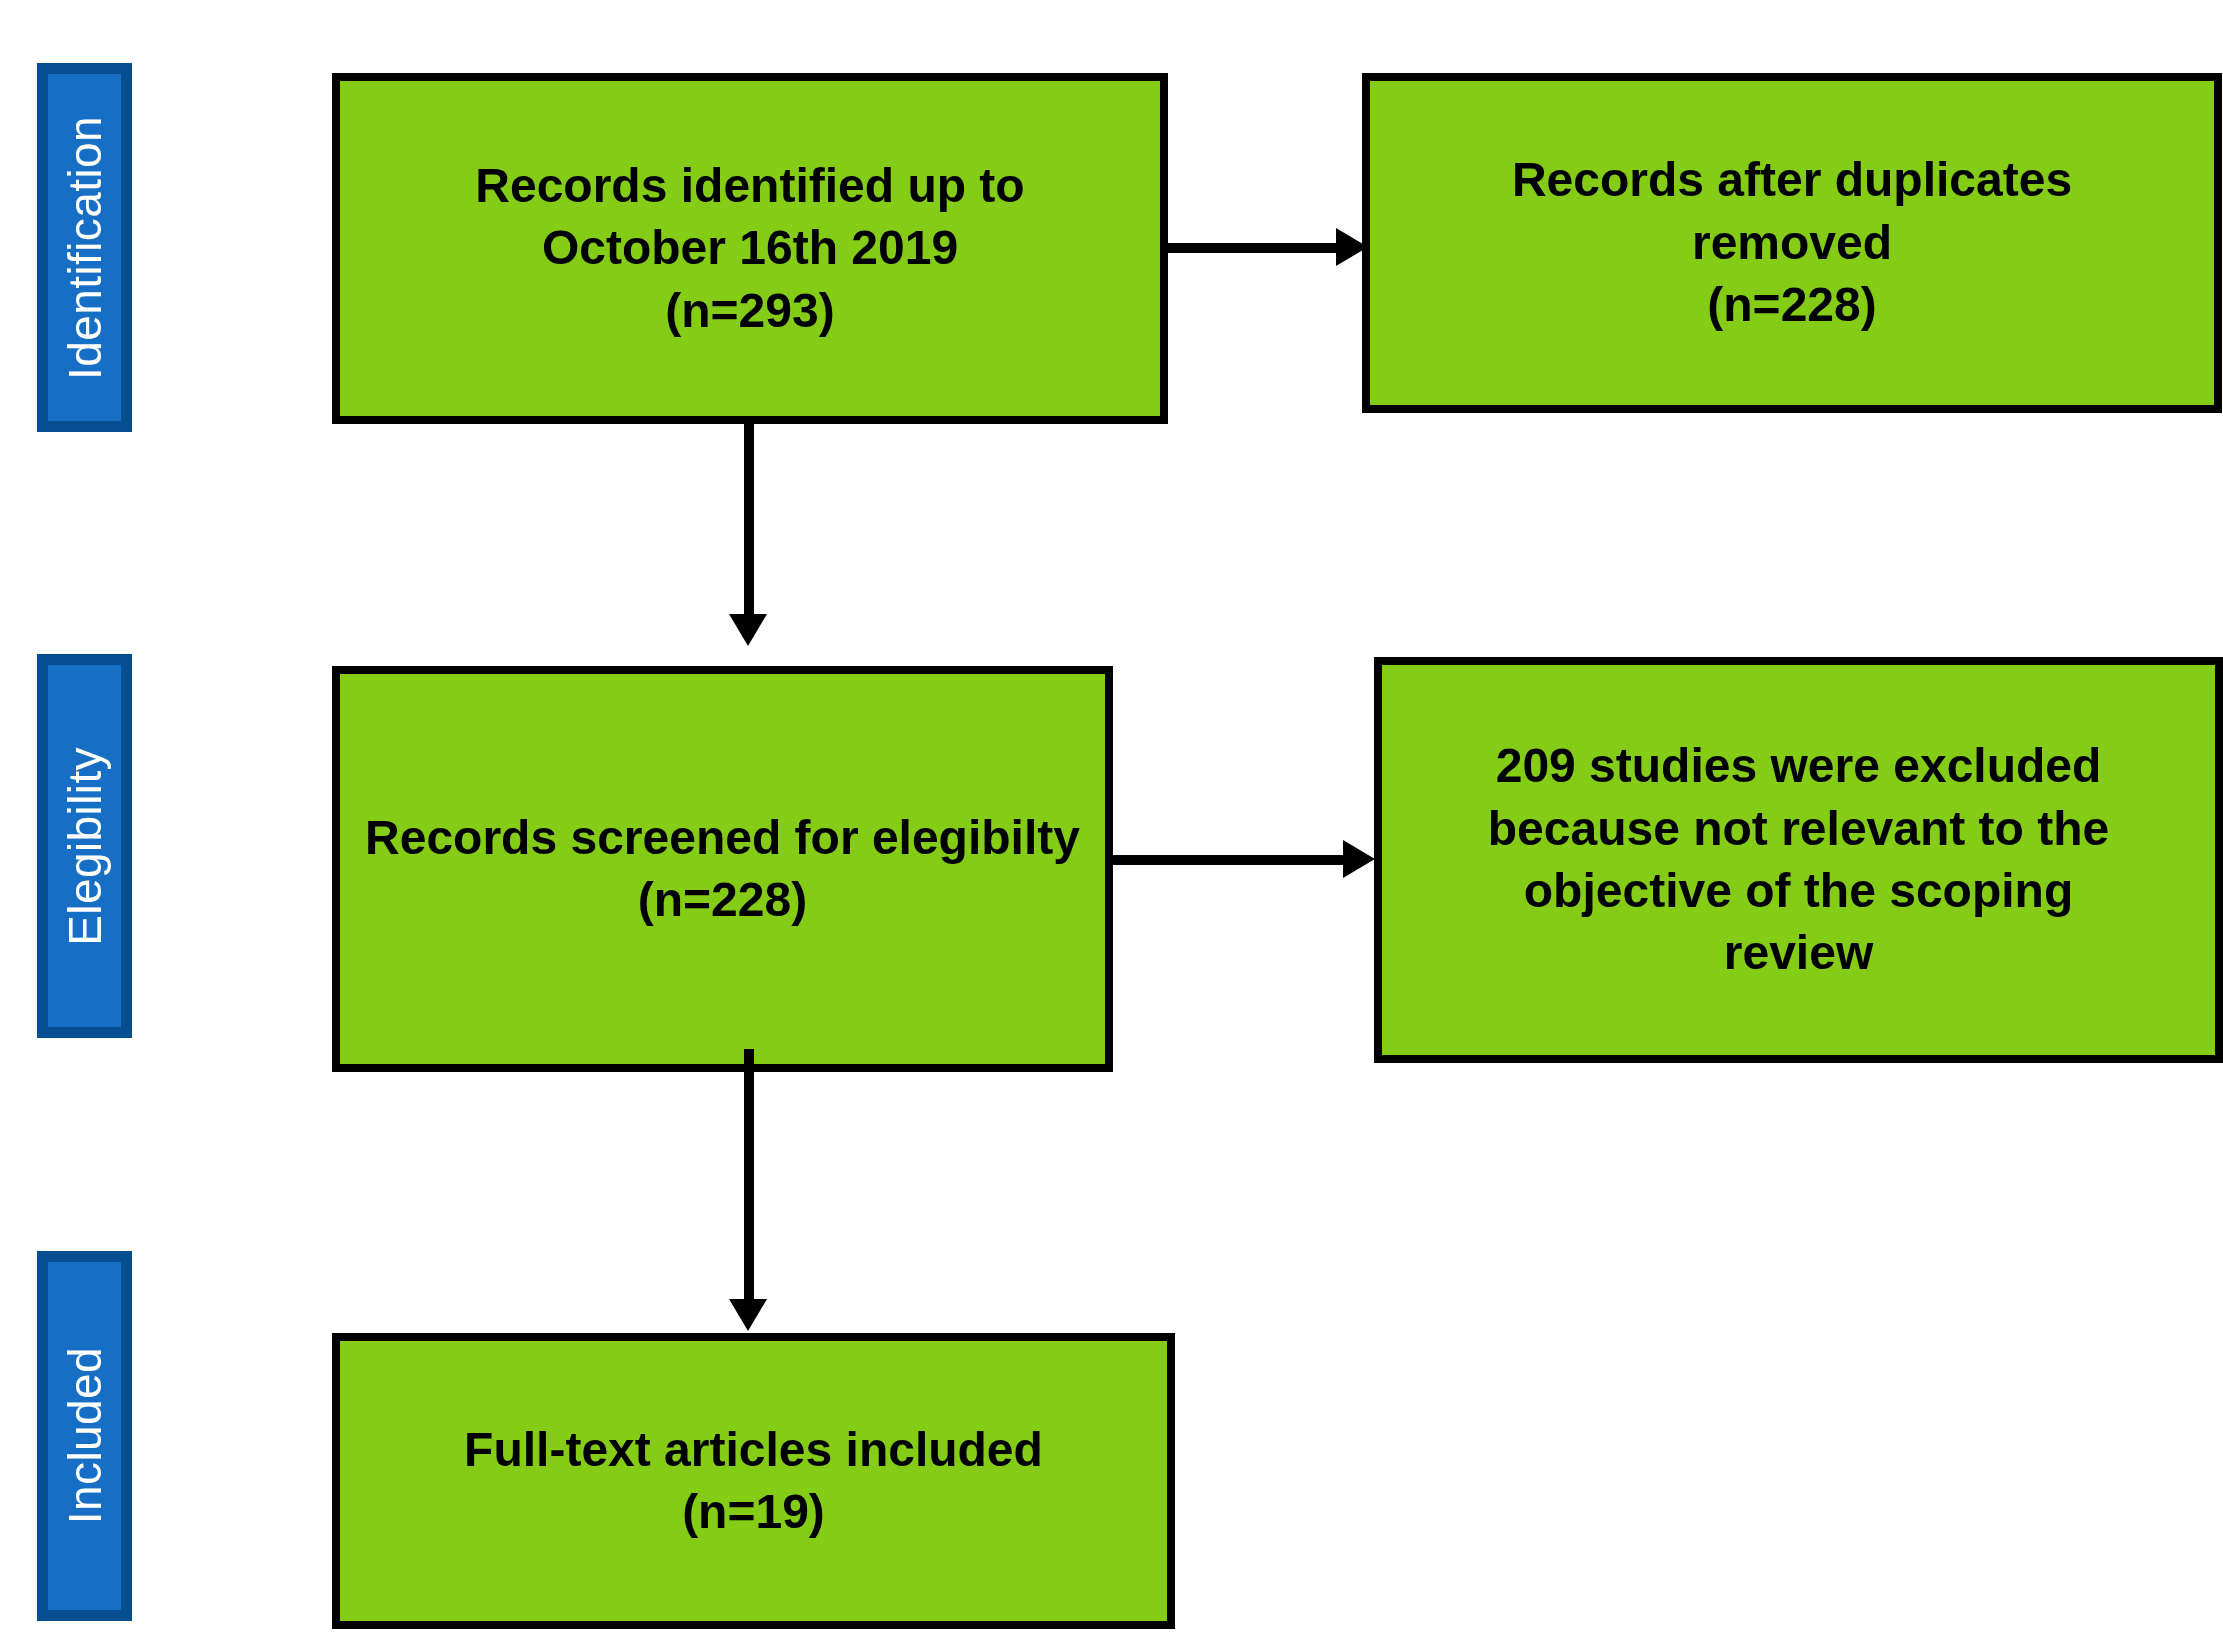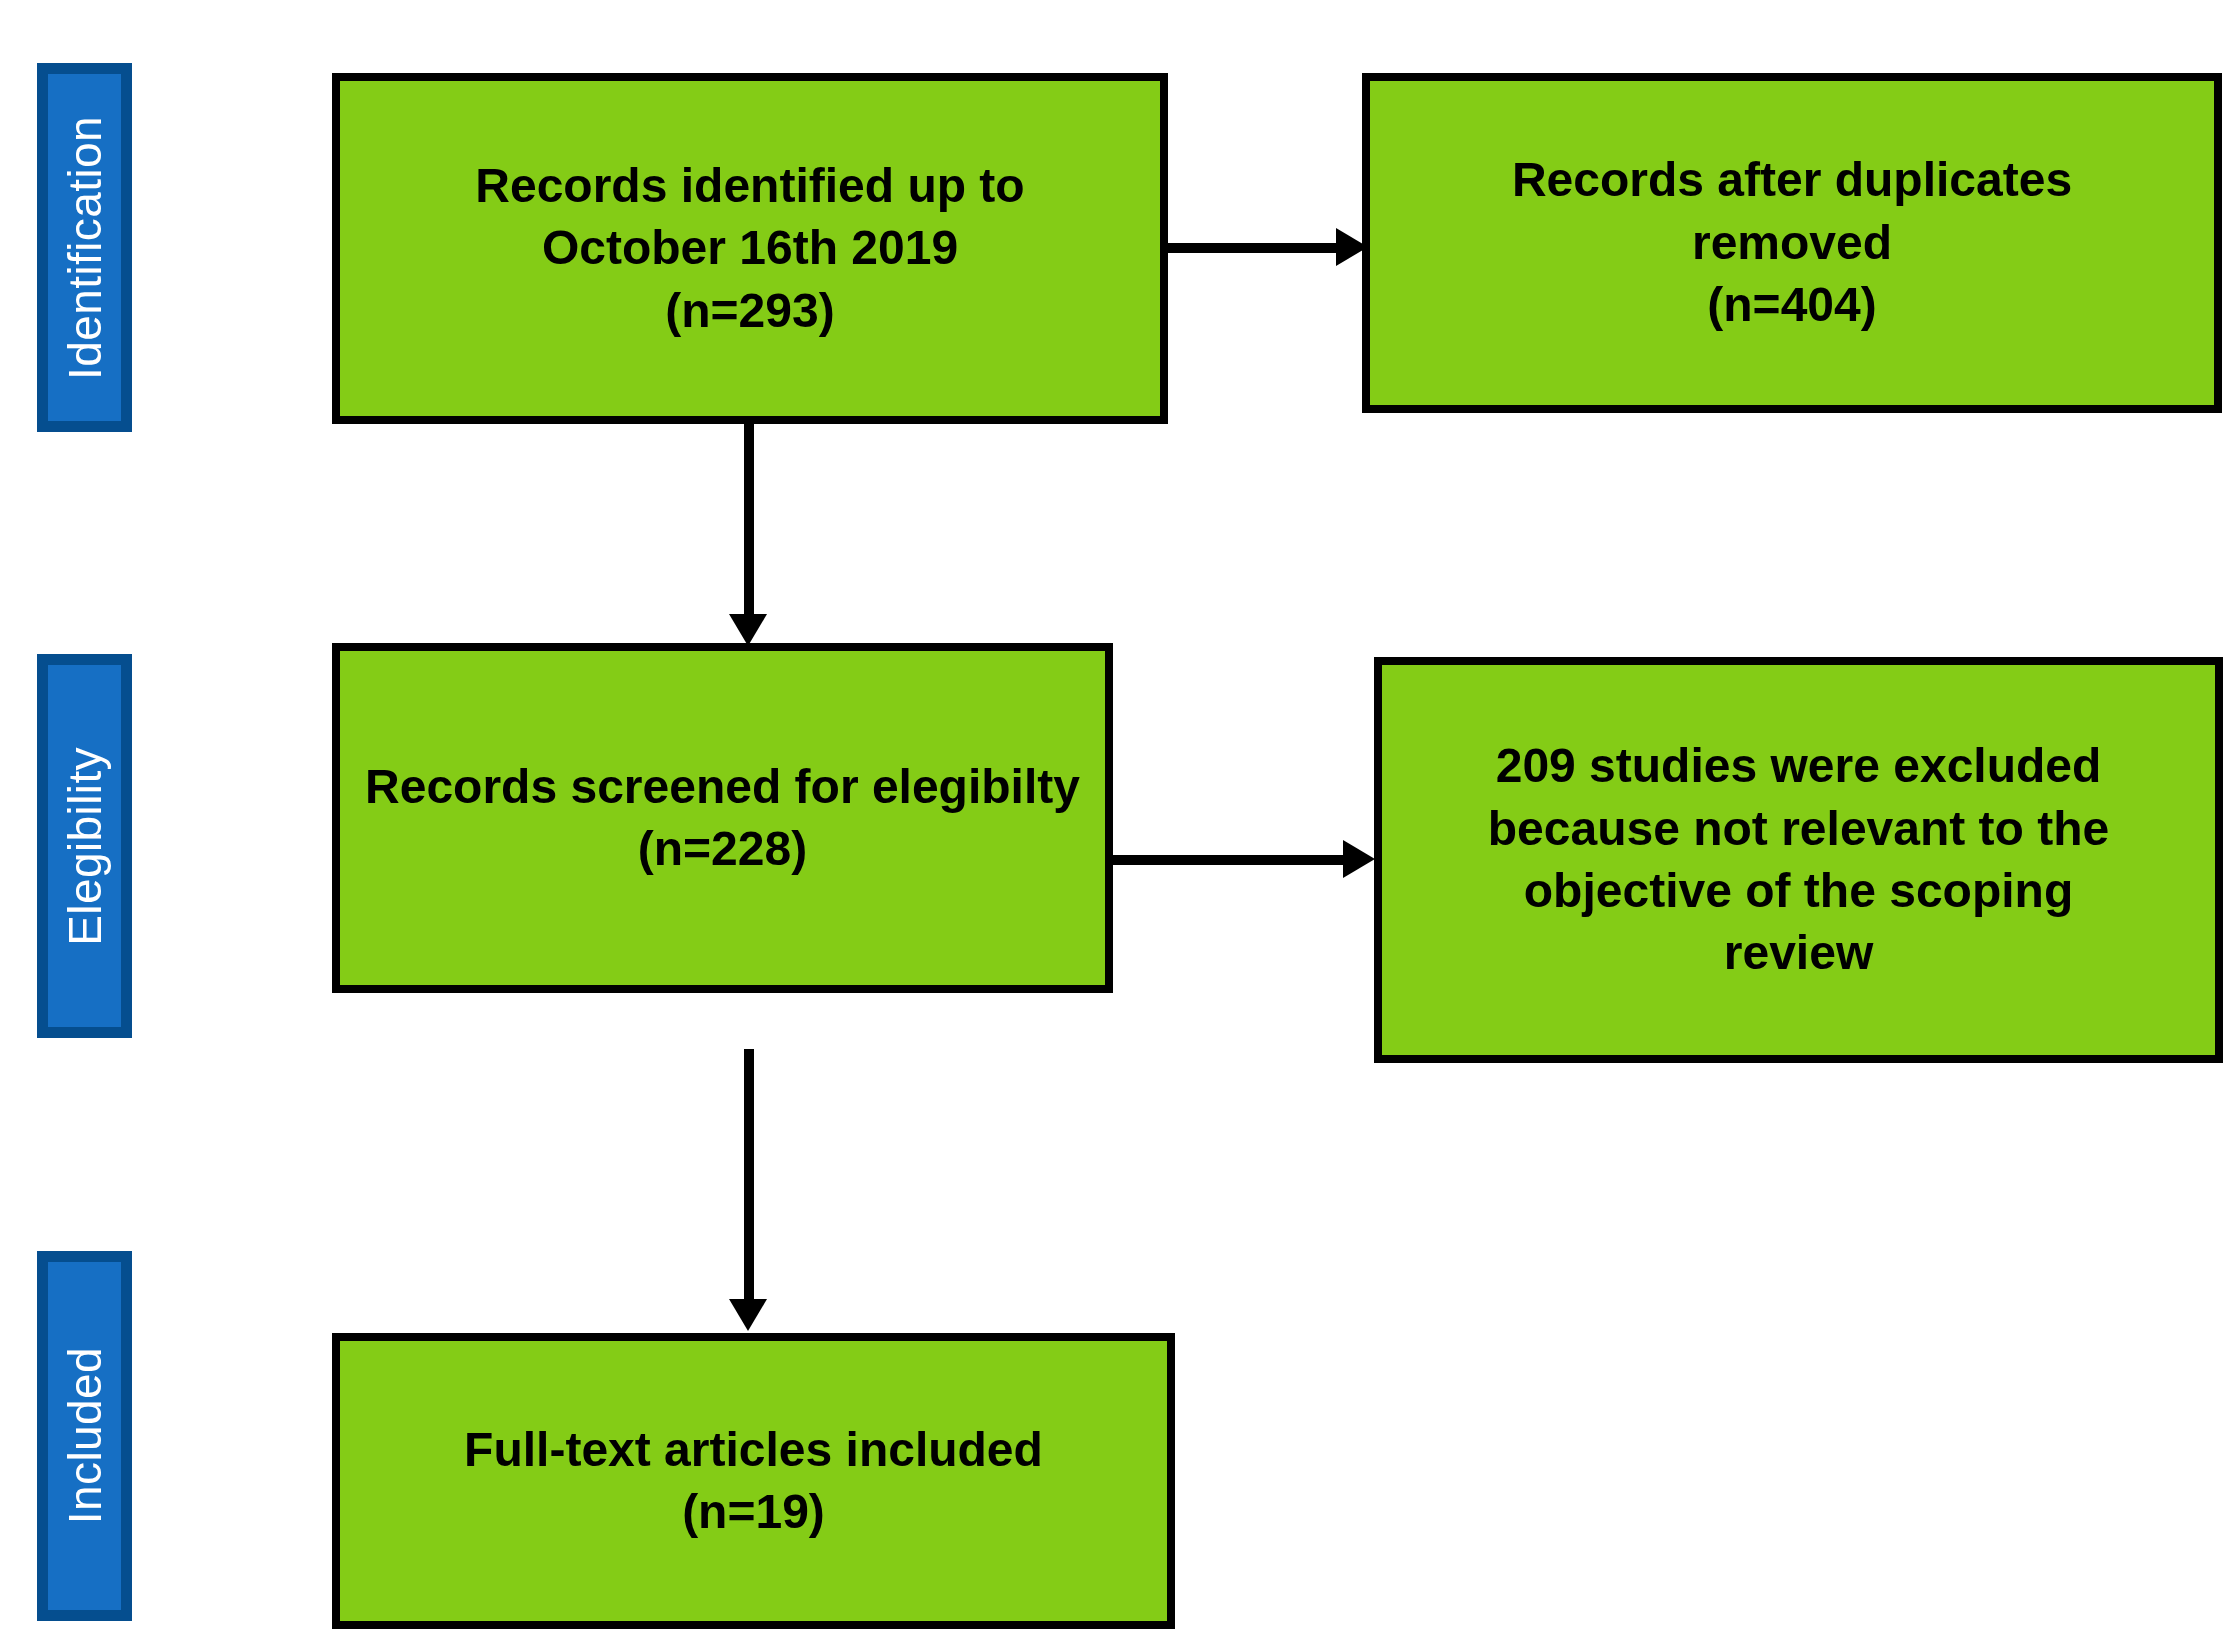--- a/index.html
+++ b/index.html
@@ -60,21 +60,21 @@
     color: #000000;
     font-size: 48px;
     font-weight: bold;
     line-height: 1.30;
     padding: 0 23px;
     white-space: pre-line;
   }
 
   #box-identified      { left: 332px;  top: 73px;   width: 836px;  height: 351px; }
   #box-duplicates      { left: 1362px; top: 73px;   width: 860px;  height: 340px; }
-  #box-screened        { left: 332px;  top: 643px;  width: 781px;  height: 350px; }
+  #box-screened        { left: 332px;  top: 666px;  width: 781px;  height: 406px; }
   #box-excluded        { left: 1374px; top: 657px;  width: 849px;  height: 406px; }
   #box-included        { left: 332px;  top: 1333px; width: 843px;  height: 296px; }
 
   
   .connector { position: absolute; }
 
   
   .conn-v .line {
     position: absolute;
     left: 0;
@@ -145,21 +145,21 @@
 
   <div class="flow-box" id="box-identified">
     <span class="box-text">Records identified up to
 October 16th 2019
 (n=293)</span>
   </div>
 
   <div class="flow-box" id="box-duplicates">
     <span class="box-text">Records after duplicates
 removed
-(n=404)</span>
+(n=228)</span>
   </div>
 
   <div class="flow-box" id="box-screened">
     <span class="box-text">Records screened for elegibilty
 (n=228)</span>
   </div>
 
   <div class="flow-box" id="box-excluded">
     <span class="box-text">209 studies were excluded
 because not relevant to the

